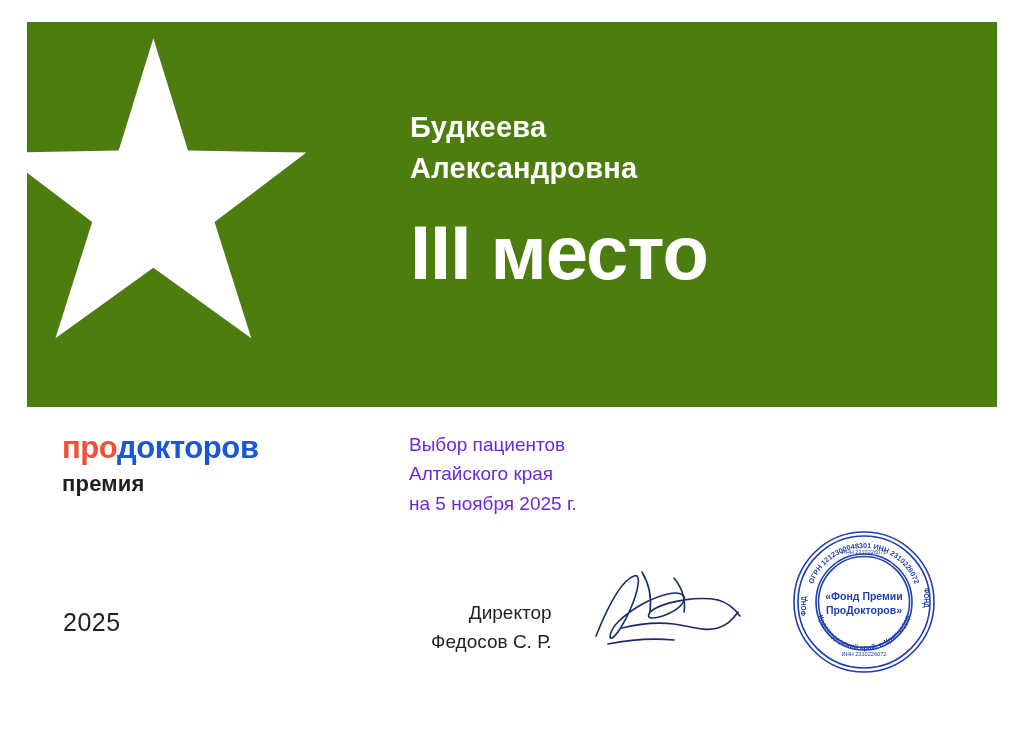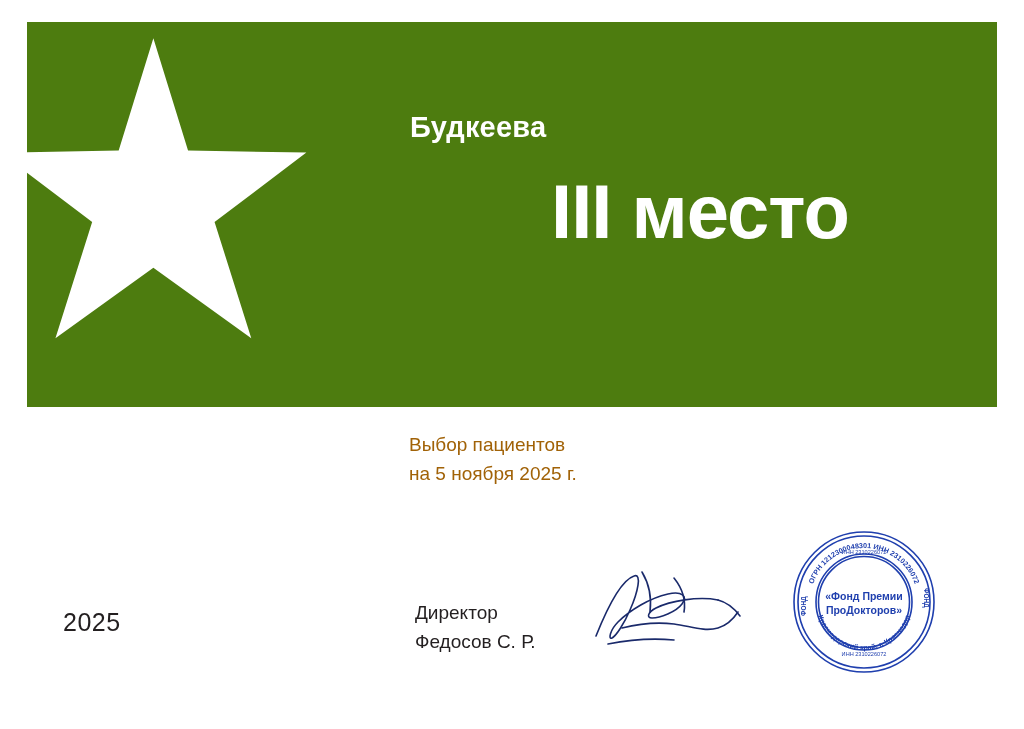--- a/index.html
+++ b/index.html
@@ -56,21 +56,20 @@
     letter-spacing: 0.2px;
   }
   .place-line {
     margin-top: 26px;
     color: #ffffff;
     font-size: 76px;
     font-weight: bold;
     letter-spacing: -1px;
     line-height: 1;
     white-space: nowrap;
-    text-align: center;
   }
 
   
   .logo-block {
     position: absolute;
     left: 62px;
     top: 432px;
   }
   .logo-word {
     font-size: 31px;
@@ -100,34 +99,35 @@
     letter-spacing: 0.5px;
   }
 
   
   .description {
     position: absolute;
     left: 409px;
     top: 430px;
     font-size: 19px;
     line-height: 1.55;
-    color: #a16207;
+    color: #6d28d9;
   }
   .description div { white-space: nowrap; }
 
   
   .director-block {
     position: absolute;
     left: 415px;
     top: 599px;
     font-size: 19px;
     line-height: 1.5;
     color: #231f20;
-  }
-  .director-name { margin-left: 0; }
+    text-align: right;
+  }
+  .director-name { margin-left: 16px; }
 
   .signature {
     position: absolute;
     left: 578px;
     top: 566px;
     width: 175px;
     height: 95px;
   }
 
   
@@ -149,30 +149,36 @@
 
     <svg class="banner-star" viewBox="0 0 410 420" xmlns="http://www.w3.org/2000/svg">
 
       <path fill="#ffffff" d="M0,0 L410,0 L410,420 L0,420 Z" opacity="0"></path>
       <path fill="#ffffff" d="M118,18 L152,128 L268,130 L178,198 L214,312 L118,243 L22,312 L58,198 L-32,130 L84,128 Z" transform="translate(12,8) scale(1.02)"></path>
     </svg>
 
     <div class="banner-text">
       <div class="recipient-name">
         <div>Будкеева</div>
+        <div>Александровна</div>
       </div>
       <div class="place-line">III место</div>
     </div>
   </div>
 
+  <div class="logo-block">
+    <div class="logo-word"><span class="logo-pro">про</span><span class="logo-doctors">докторов</span></div>
+    <div class="logo-sub">премия</div>
+  </div>
 
   <div class="year">2025</div>
 
   <div class="description">
     <div>Выбор пациентов</div>
+    <div>Алтайского края</div>
     <div>на 5 ноября 2025 г.</div>
   </div>
 
   <div class="director-block">
     <div>Директор</div>
     <div class="director-name">Федосов С. Р.</div>
   </div>
 
   <svg class="signature" viewBox="0 0 175 95" xmlns="http://www.w3.org/2000/svg">
     <g fill="none" stroke="#1a2a6b" stroke-width="1.6" stroke-linecap="round" stroke-linejoin="round">

